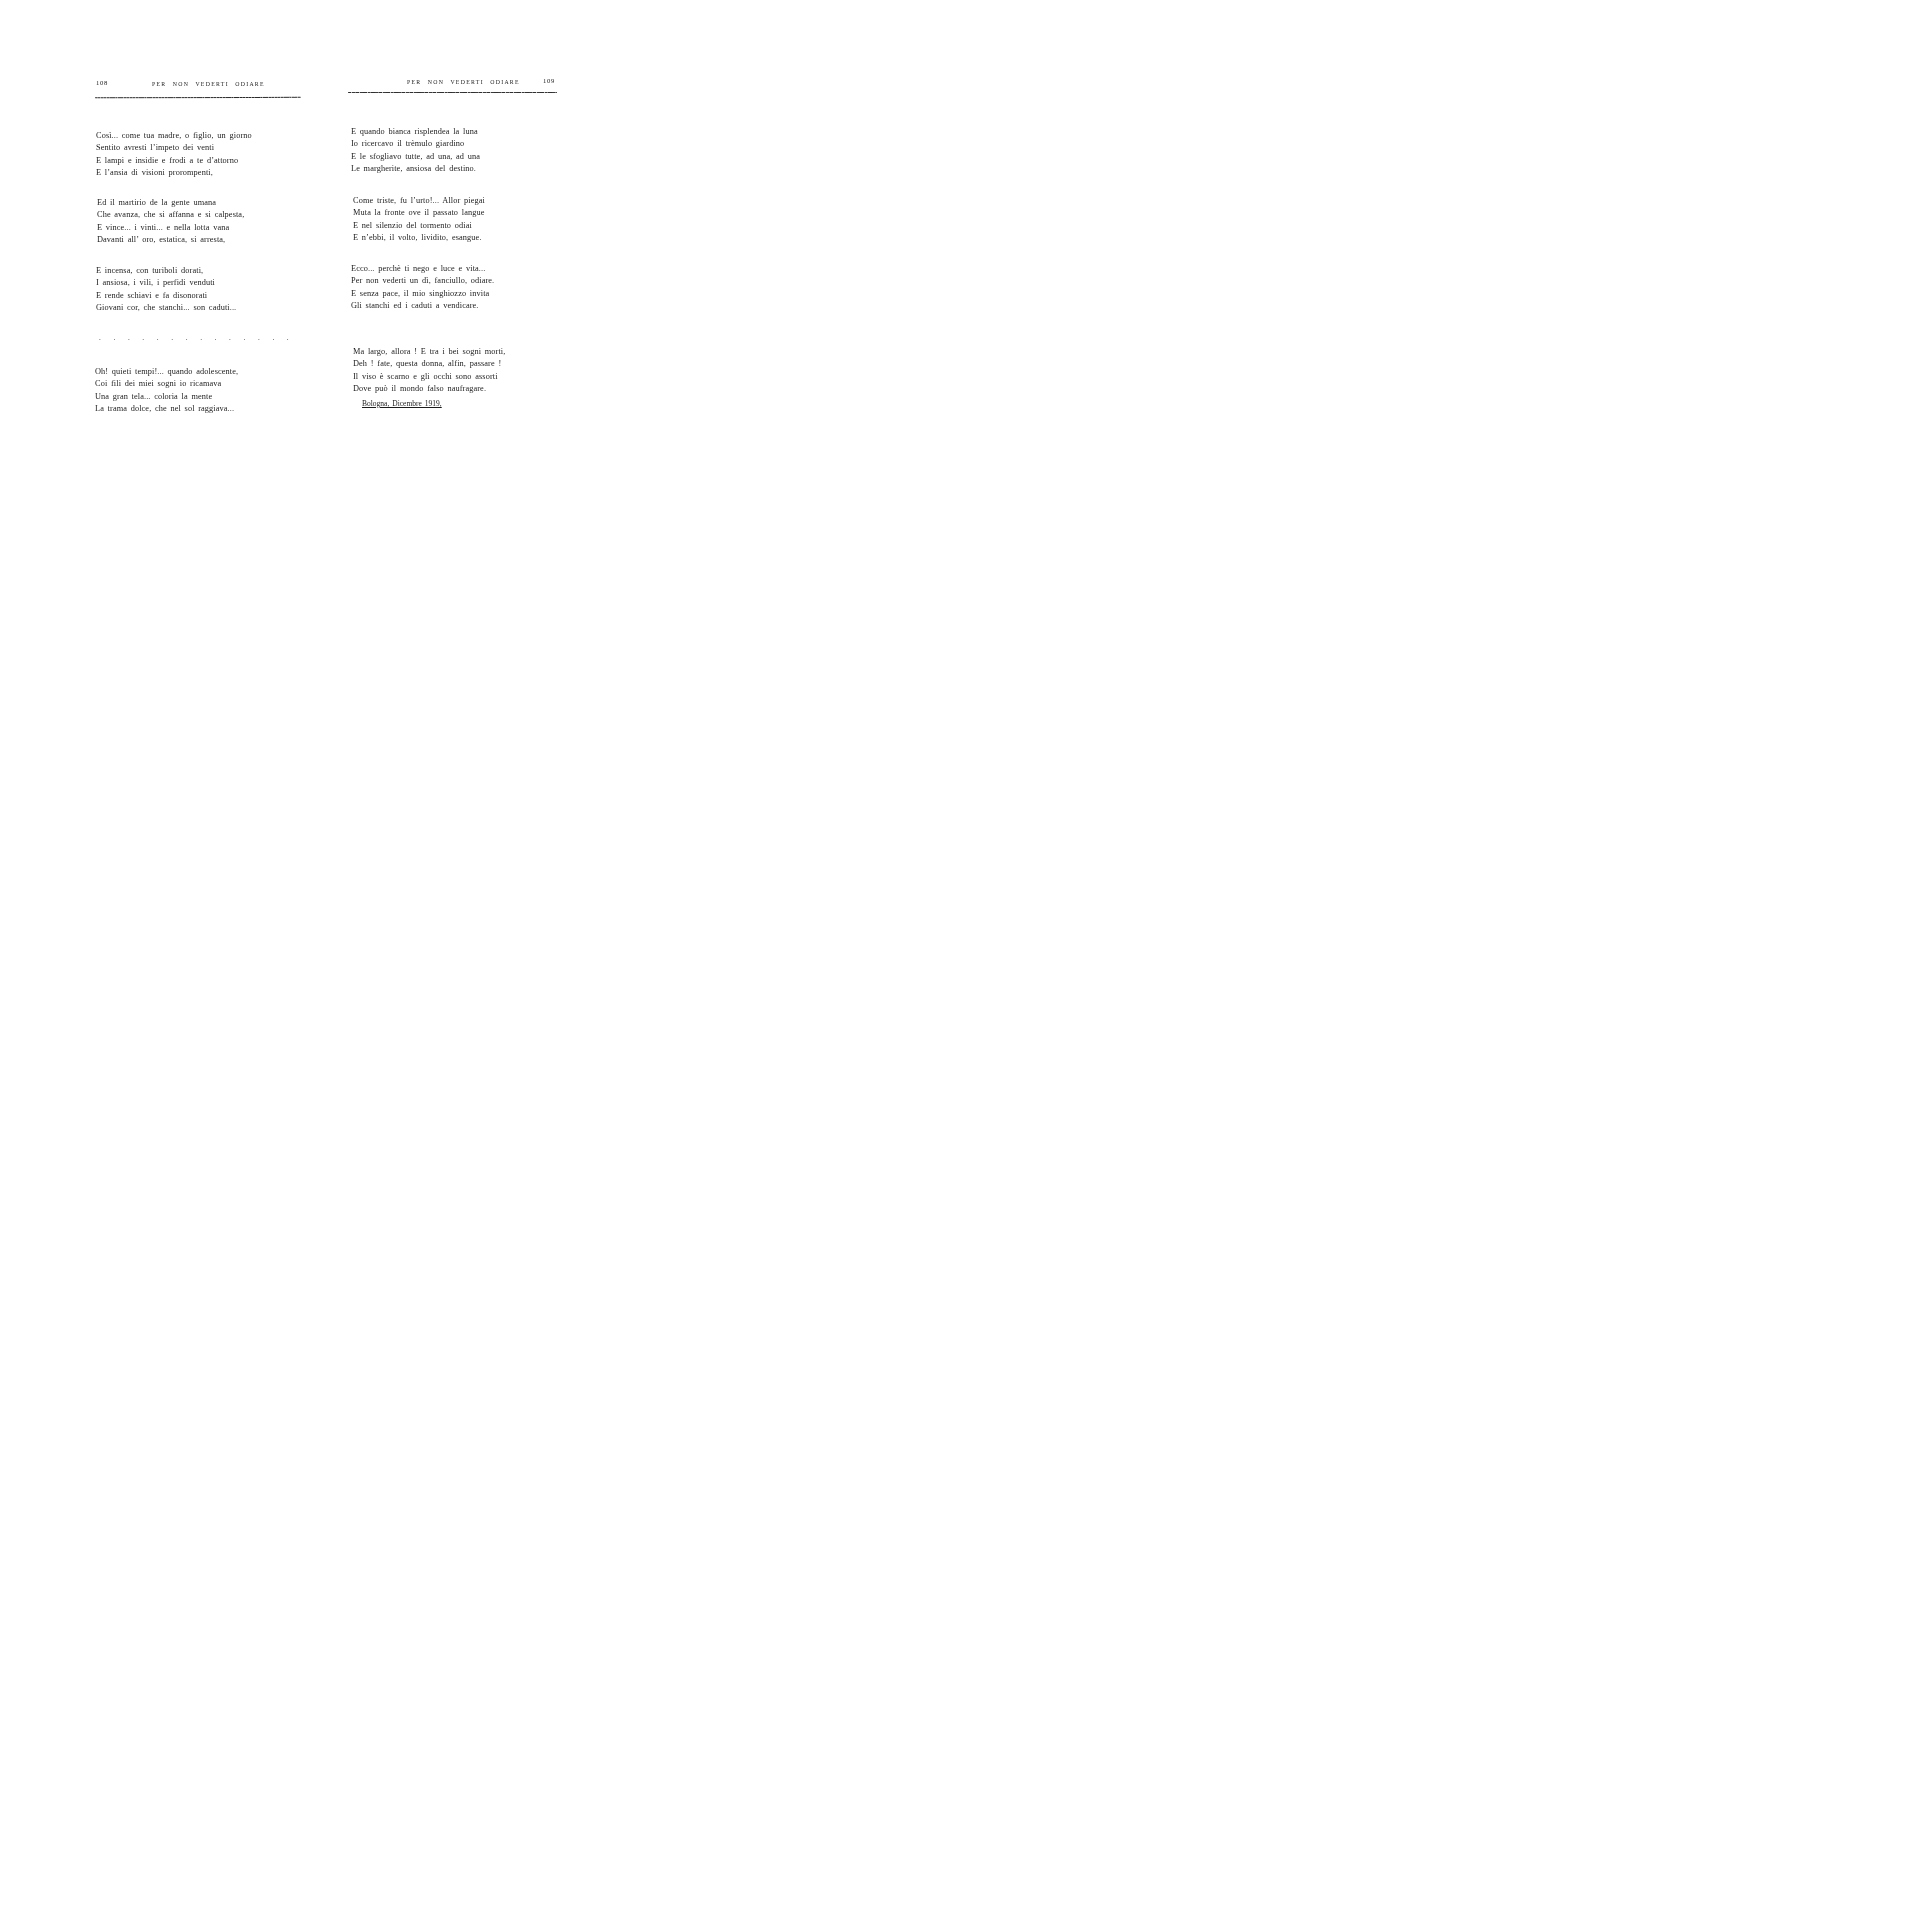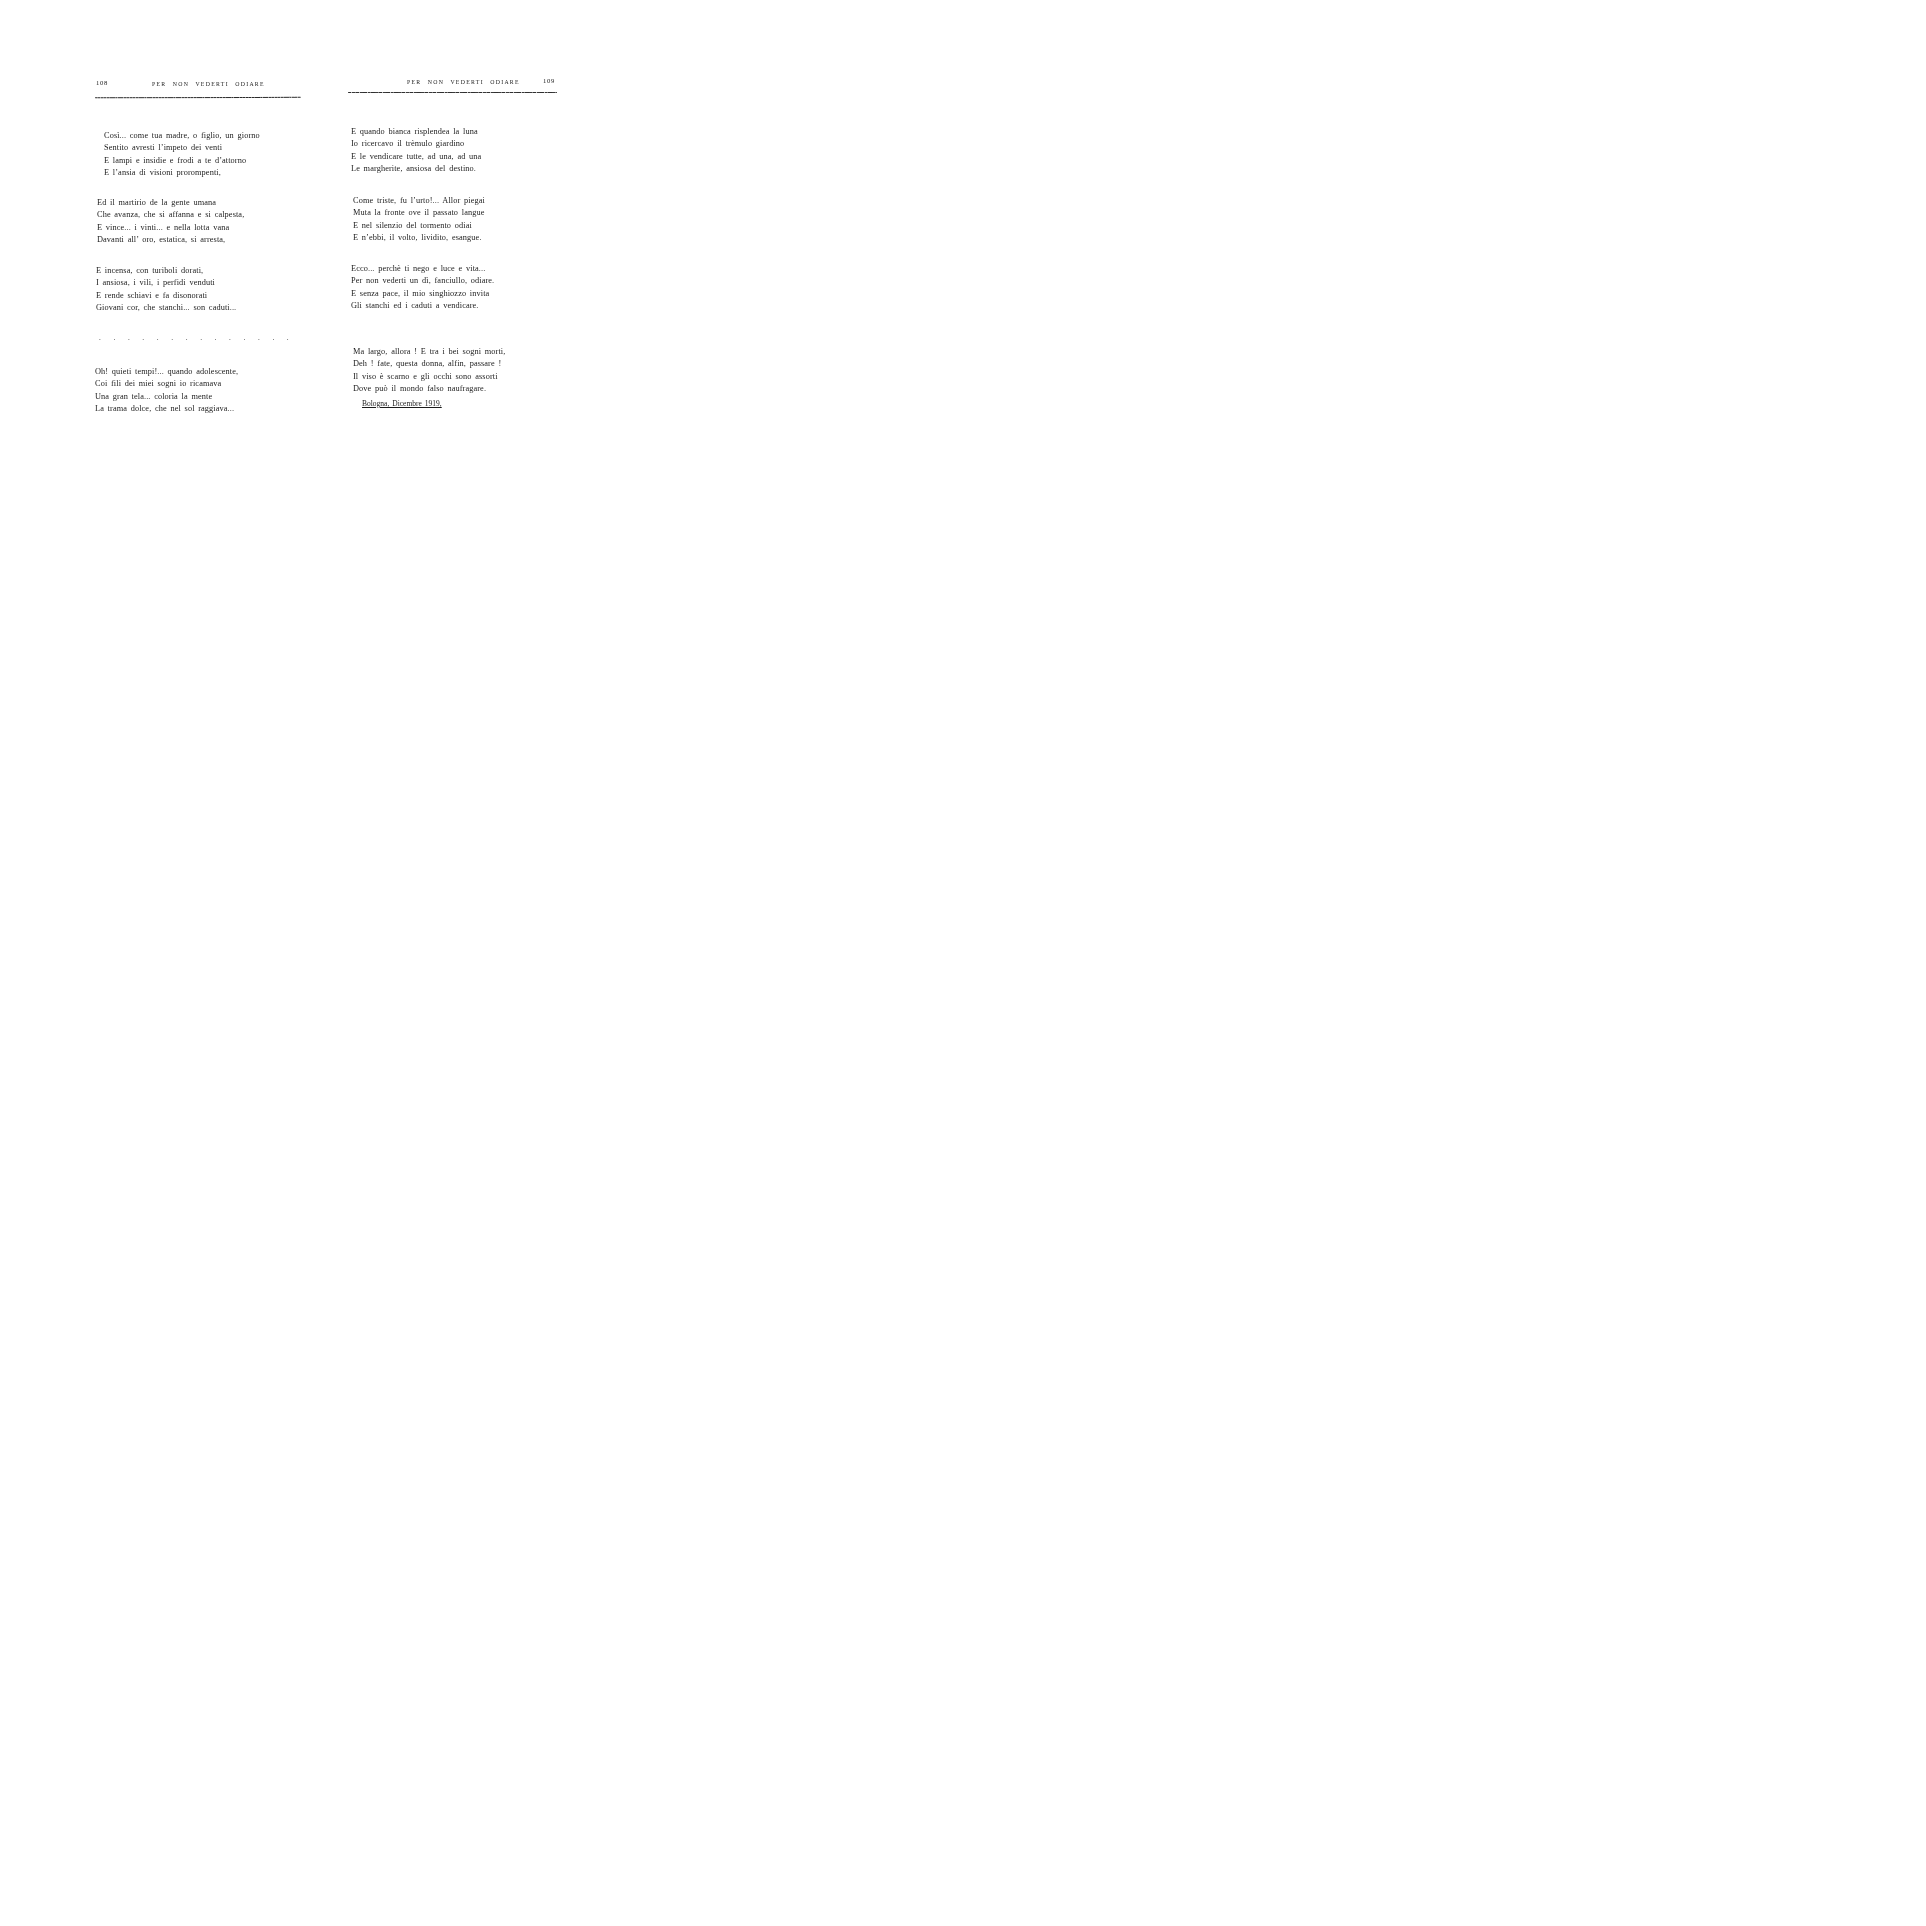--- a/index.html
+++ b/index.html
@@ -72,21 +72,21 @@
 <body>
 
 <div class="spread">
 
   <span class="pagenum" style="left:96px;top:79px">108</span>
 
   <span class="running-title" style="left:152px;top:81px">PER NON VEDERTI ODIARE</span>
 
   <div class="rule" style="left:95px;top:97px;width:206px"></div>
 
-  <div class="stanza" style="left:104px;top:130px">
+  <div class="stanza" style="left:96px;top:130px">
     <p class="line">Così... come tua madre, o figlio, un giorno</p>
     <p class="line indent">Sentito avresti l’impeto dei venti</p>
     <p class="line indent">E lampi e insidie e frodi a te d’attorno</p>
     <p class="line indent">E l’ansia di visioni prorompenti,</p>
   </div>
 
   <div class="stanza" style="left:97px;top:197px">
     <p class="line">Ed il martirio de la gente umana</p>
     <p class="line indent">Che avanza, che si affanna e si calpesta,</p>
     <p class="line indent">E vince... i vinti... e nella lotta vana</p>
@@ -113,21 +113,21 @@
 
   <span class="running-title" style="left:407px;top:79px">PER NON VEDERTI ODIARE</span>
 
   <span class="pagenum" style="left:543px;top:77px">109</span>
 
   <div class="rule right" style="left:348px;top:92px;width:209px"></div>
 
   <div class="stanza" style="left:351px;top:126px">
     <p class="line">E quando bianca risplendea la luna</p>
     <p class="line indent">Io ricercavo il trèmulo giardino</p>
-    <p class="line indent">E le vendicare tutte, ad una, ad una</p>
+    <p class="line indent">E le sfogliavo tutte, ad una, ad una</p>
     <p class="line indent">Le margherite, ansiosa del destino.</p>
   </div>
 
   <div class="stanza" style="left:353px;top:195px">
     <p class="line">Come triste, fu l’urto!... Allor piegai</p>
     <p class="line indent">Muta la fronte ove il passato langue</p>
     <p class="line indent">E nel silenzio del tormento odiai</p>
     <p class="line indent">E n’ebbi, il volto, lividito, esangue.</p>
   </div>
 

